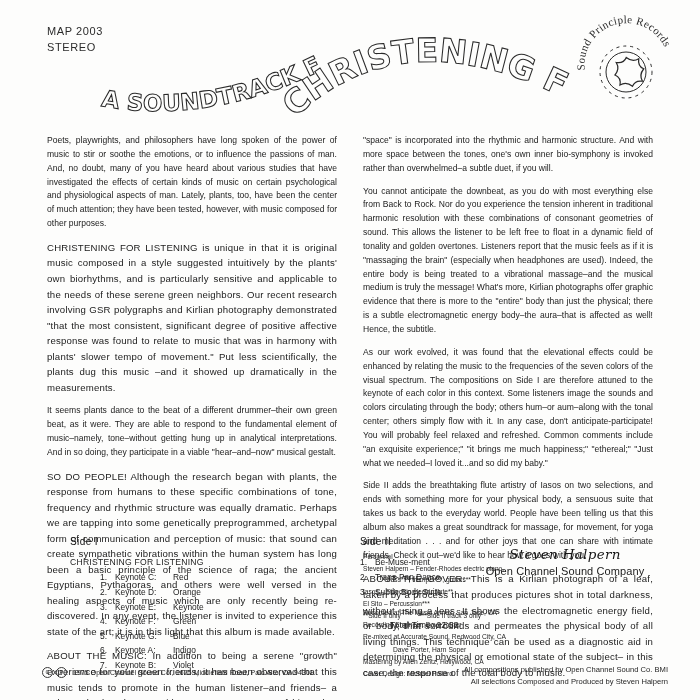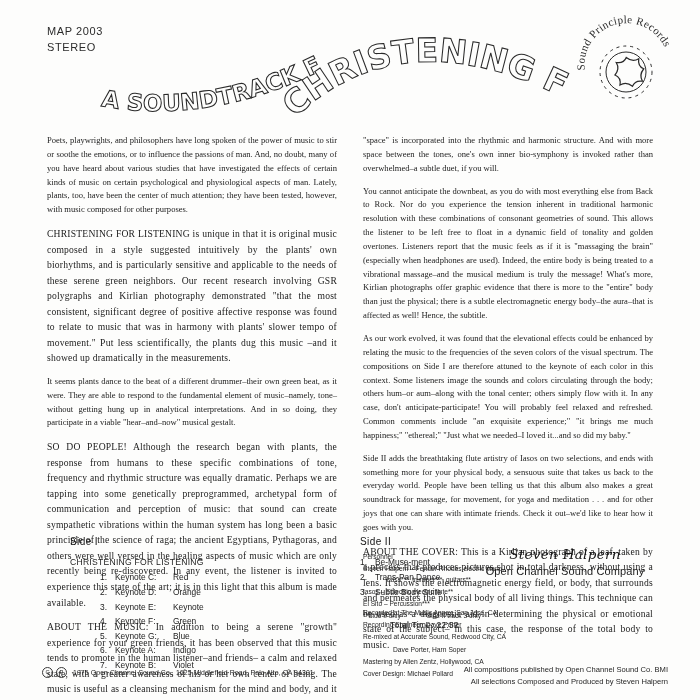--- a/index.html
+++ b/index.html
@@ -73,21 +73,20 @@
     line-height: 1.62;
     text-align: justify;
     color: #1b1b1b;
   }
   .col.left  { left: 47px; }
   .col.right { left: 363px; }
 
   .col p {
     margin: 0 0 9px 0;
     text-align: justify;
-    font-family: Liberation Serif, serif;
   }
   .col p.tight { margin-bottom: 0; }
   .lead {
     font-size: 9.6px;
     letter-spacing: 0.2px;
   }
 
   
   .tracks {
     position: absolute;

